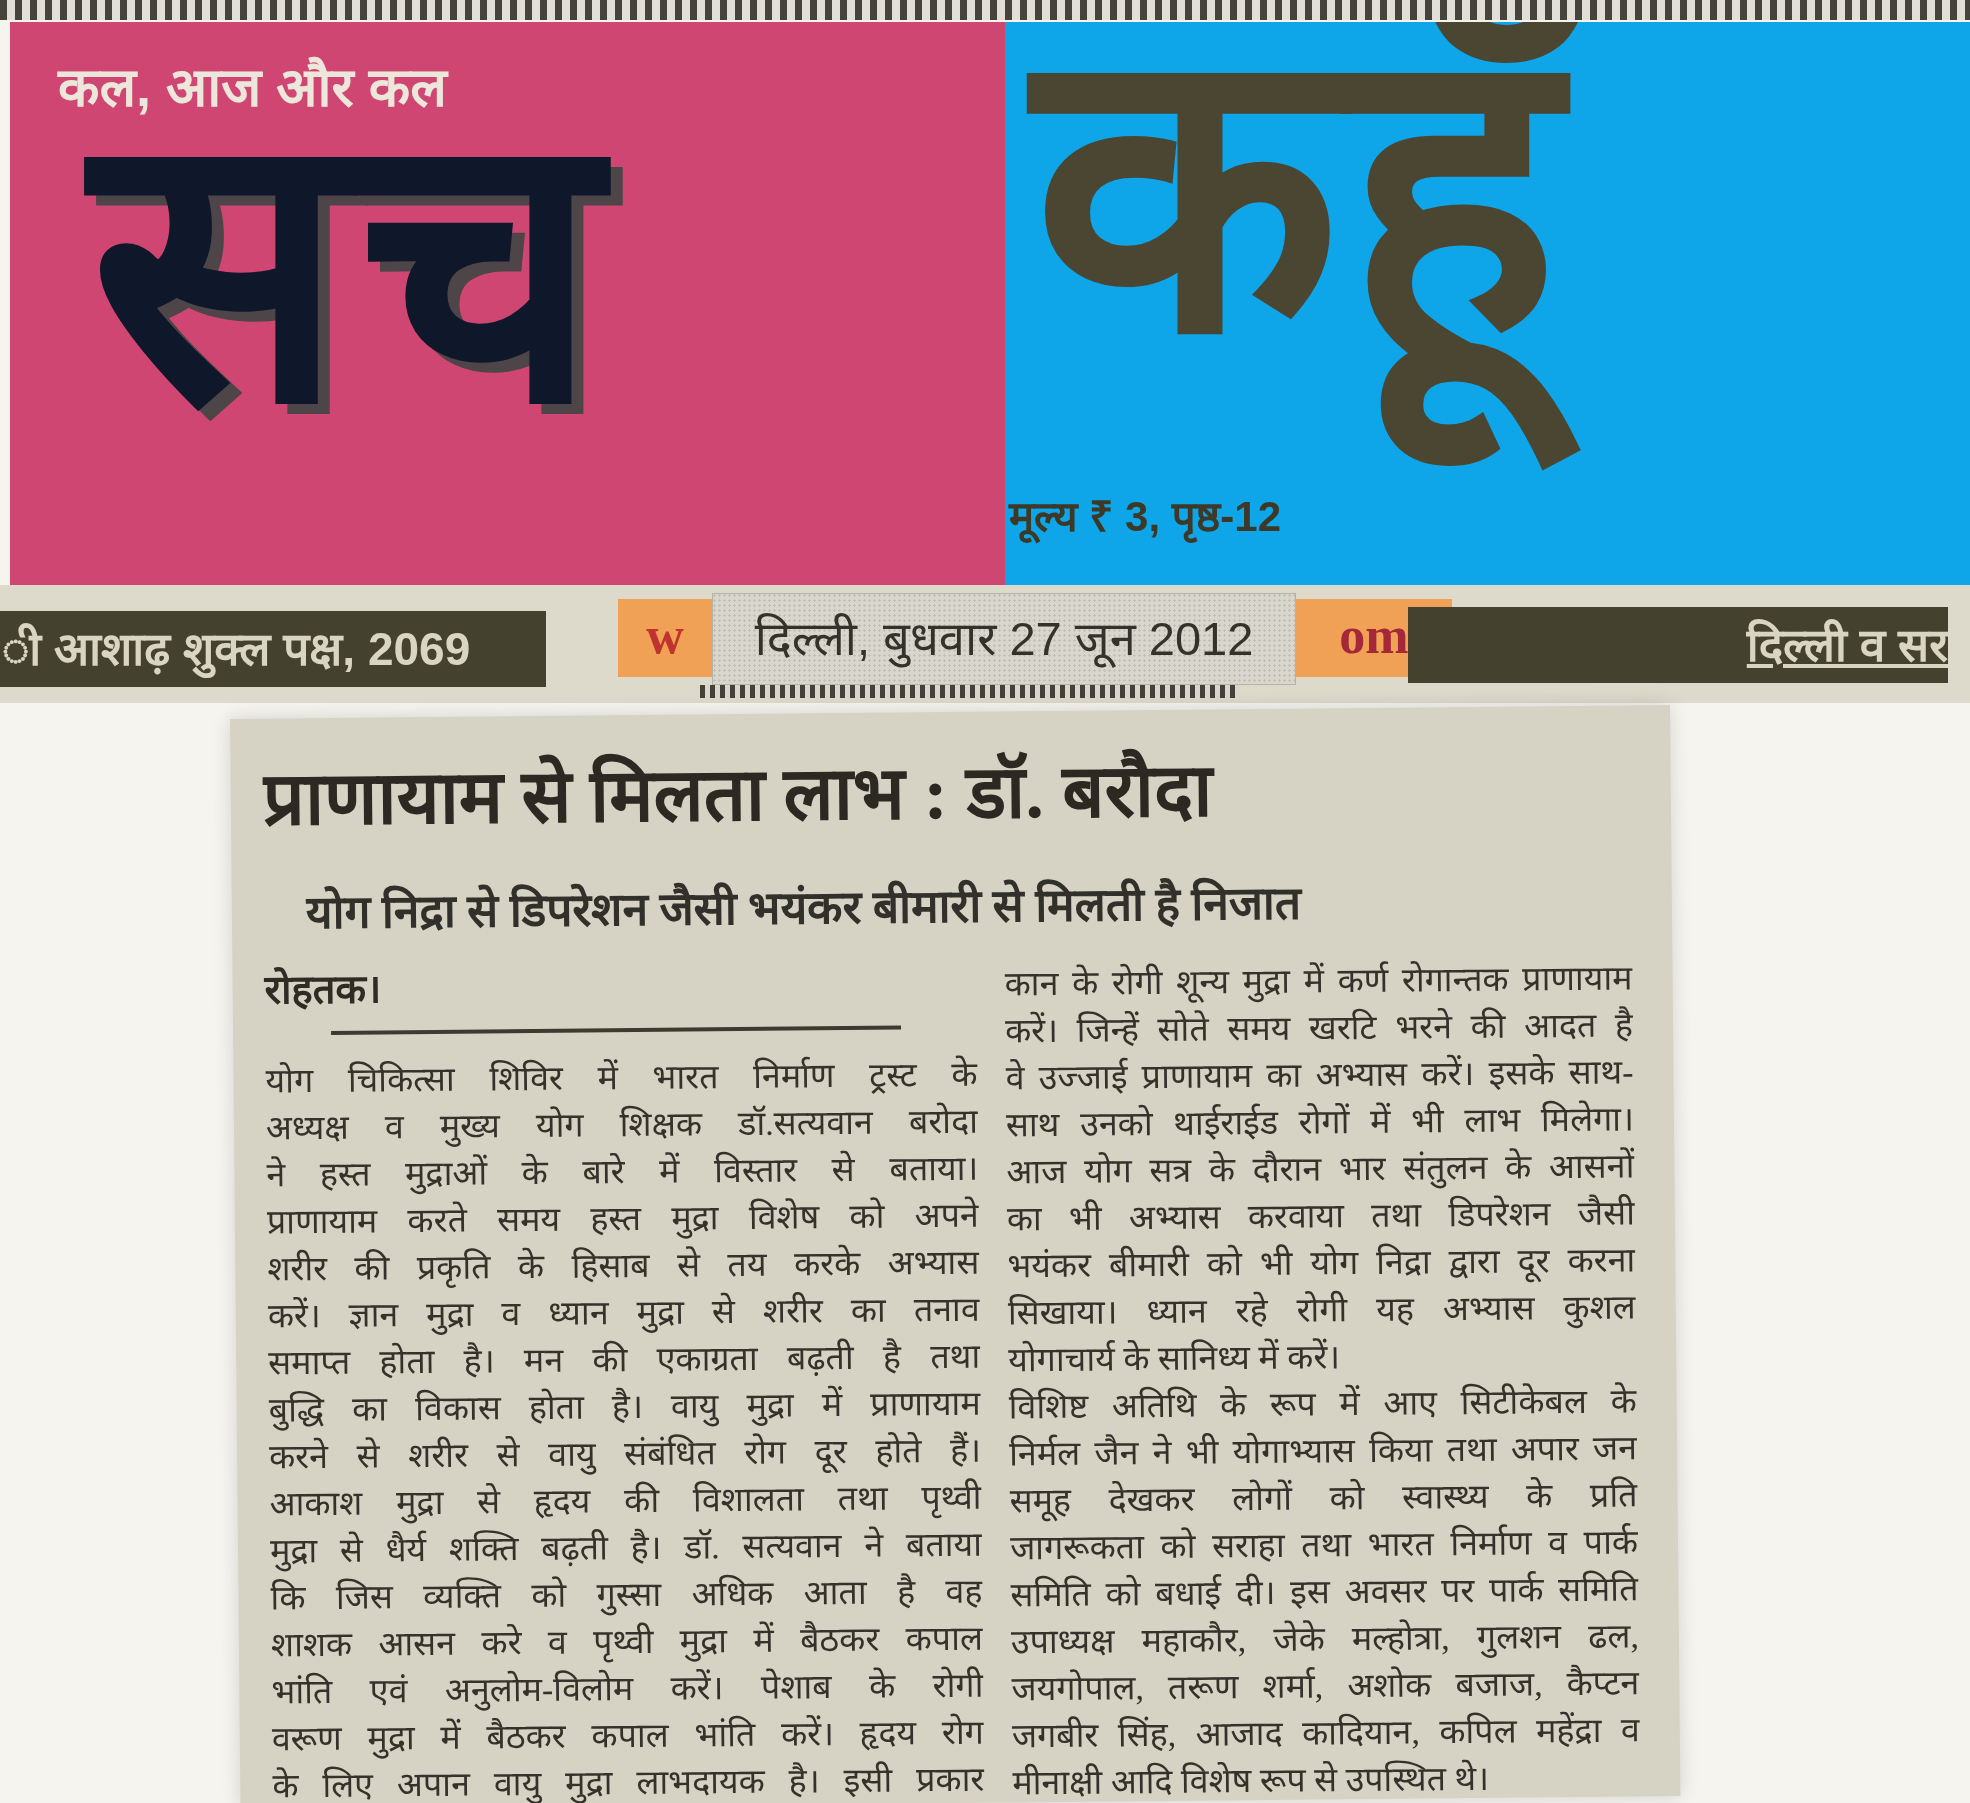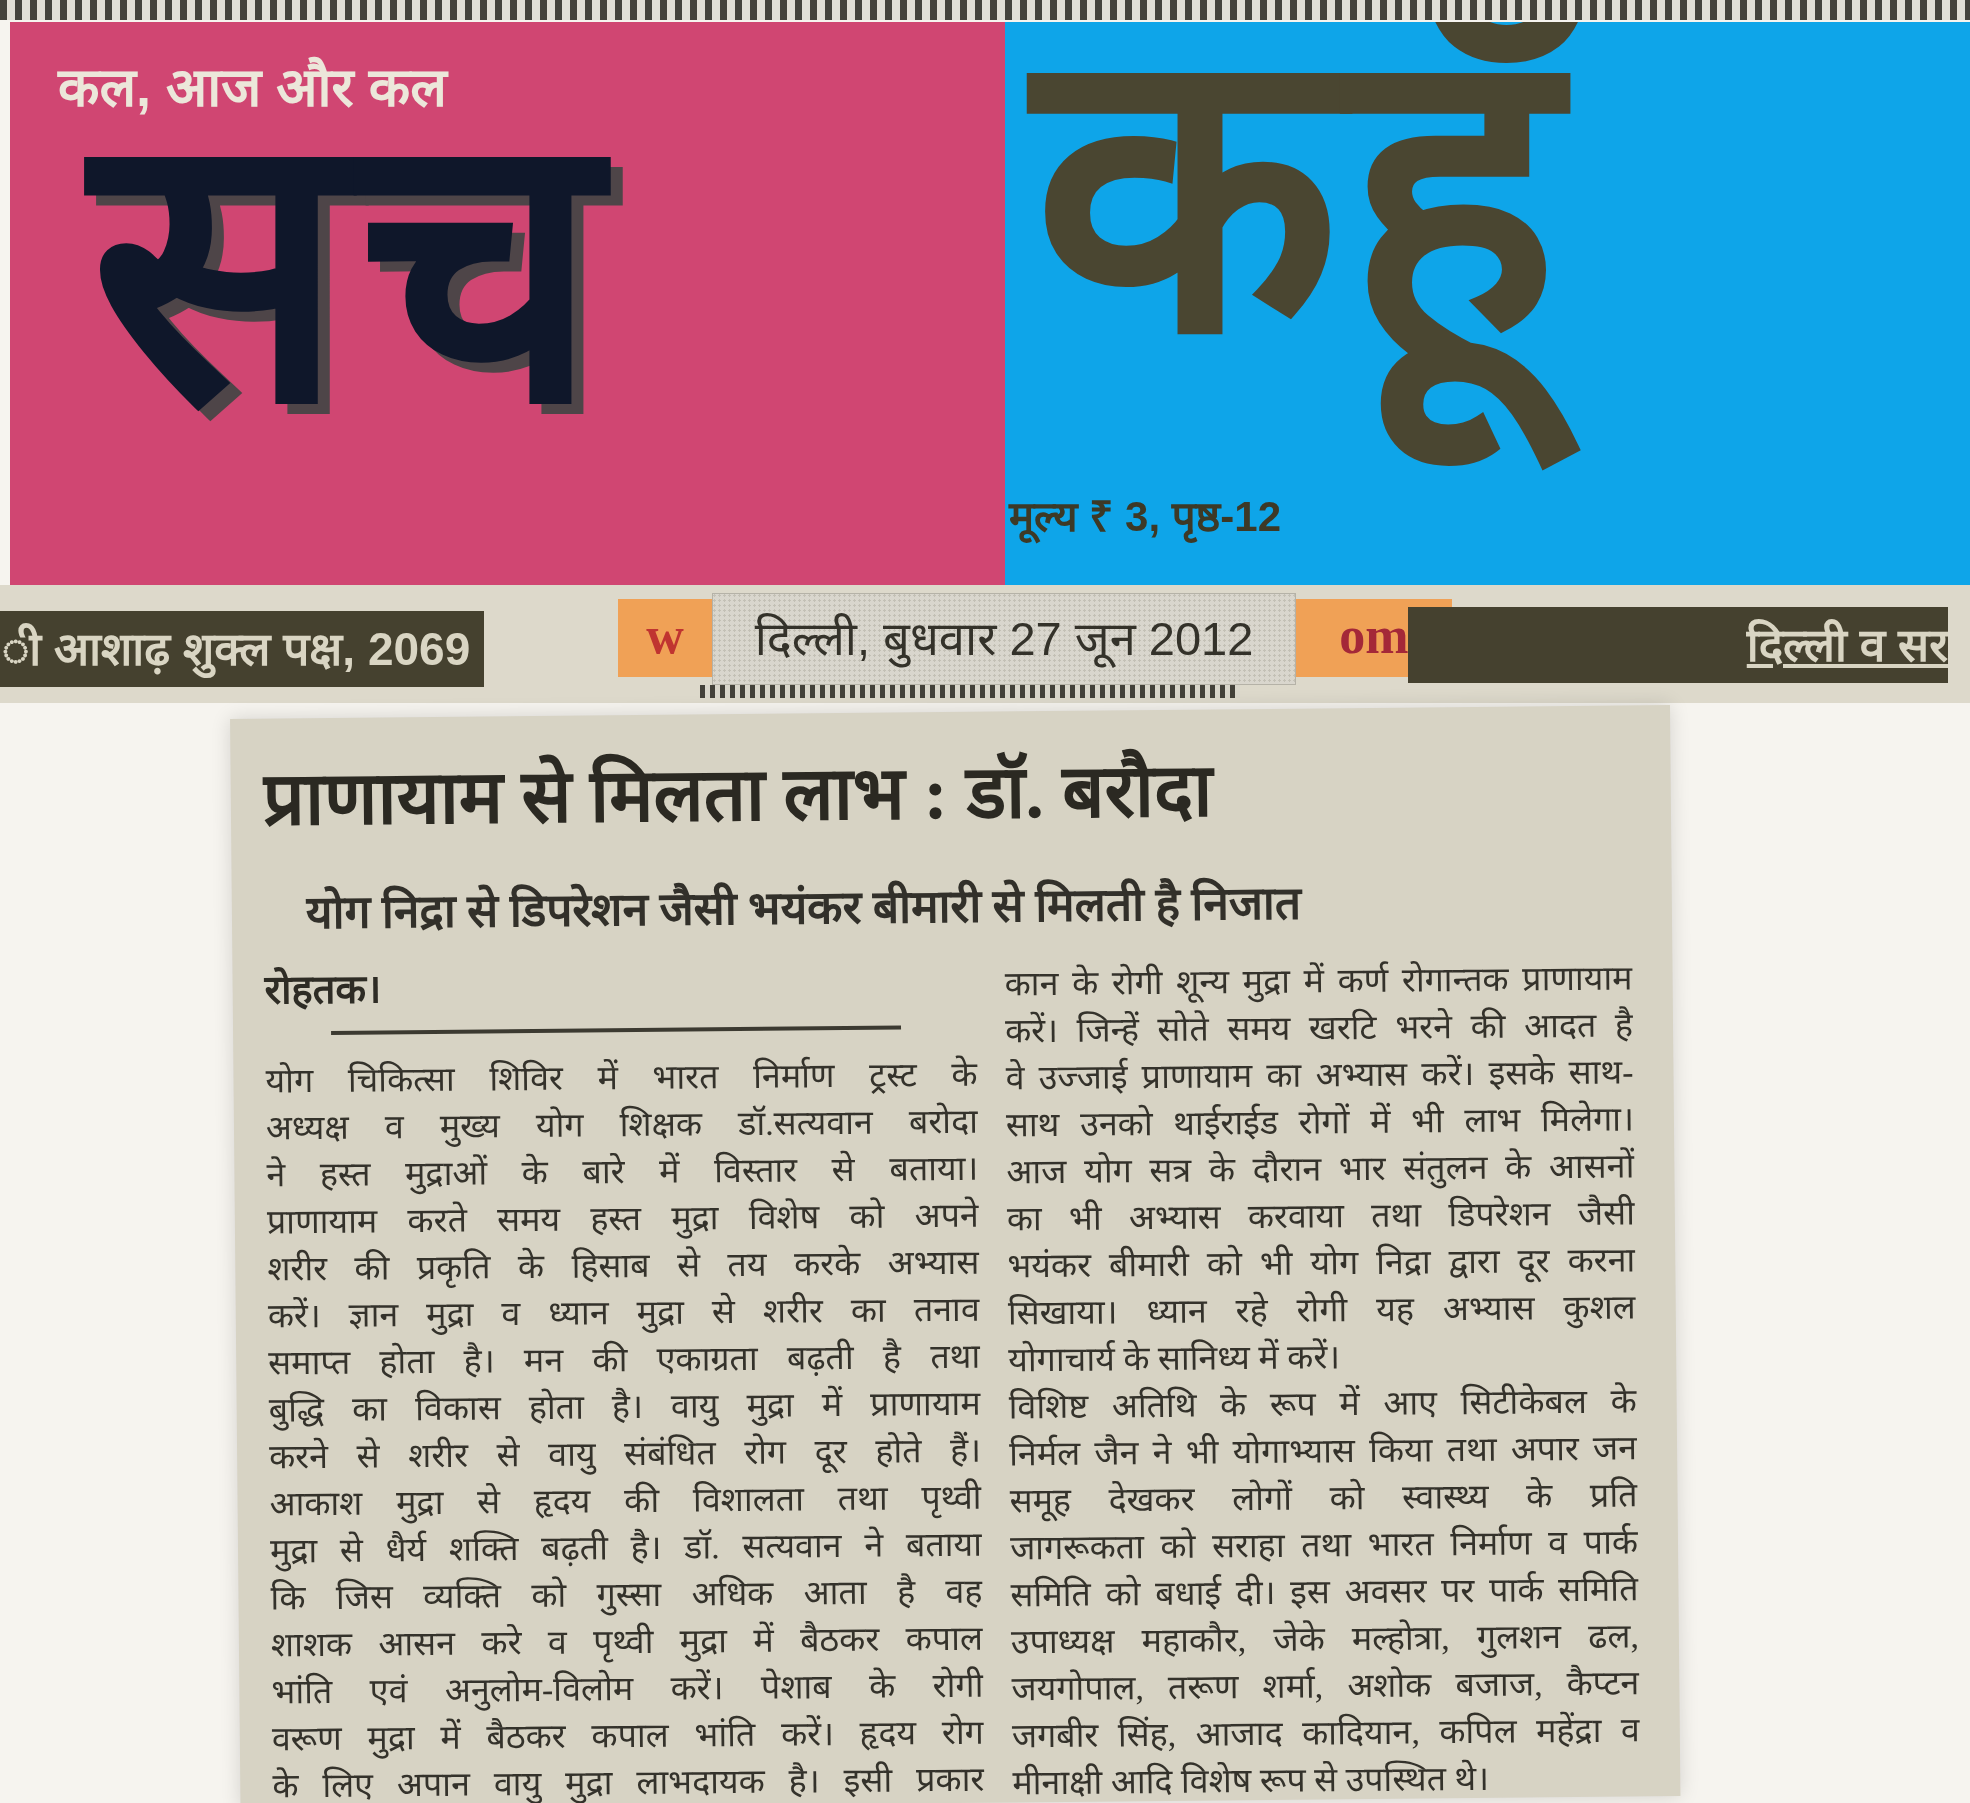--- a/index.html
+++ b/index.html
@@ -36,21 +36,21 @@
     font-weight:bold;color:#4a4631;letter-spacing:6px;
     font-family:"Liberation Sans", sans-serif;white-space:nowrap;
   }
   .price-line{
     position:absolute;left:4px;top:464px;font-size:42px;font-weight:bold;
     color:#3d3926;font-family:"Liberation Sans", sans-serif;white-space:nowrap;
   }
   
   .date-band{position:absolute;left:0;top:585px;width:1970px;height:118px;background:#ddd9cb;}
   .band-left{
-    position:absolute;left:0;top:26px;width:484px;height:76px;background:#45412f;
+    position:absolute;left:0;top:26px;width:546px;height:76px;background:#45412f;
     color:#d9d5c3;font-size:46px;font-weight:bold;line-height:76px;padding-left:2px;
     font-family:"Liberation Sans", sans-serif;white-space:nowrap;overflow:hidden;box-sizing:border-box;
   }
   .orange-frag{
     position:absolute;top:14px;height:78px;background:#f0a156;
     font-size:52px;font-weight:bold;text-align:center;line-height:74px;
     font-family:"Liberation Serif", serif;overflow:hidden;
   }
   .orange-frag.w{left:618px;width:94px;color:#c03430;}
   .orange-frag.om{left:1296px;width:156px;color:#a42838;}

